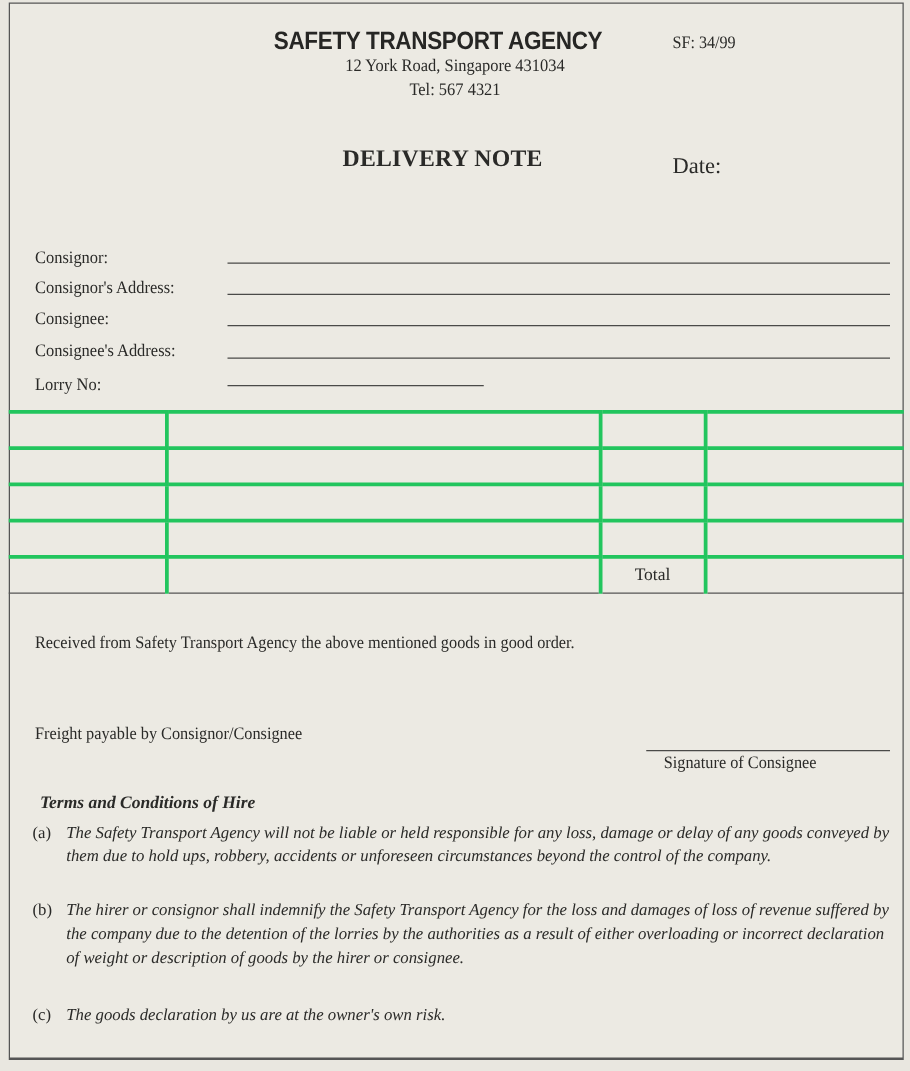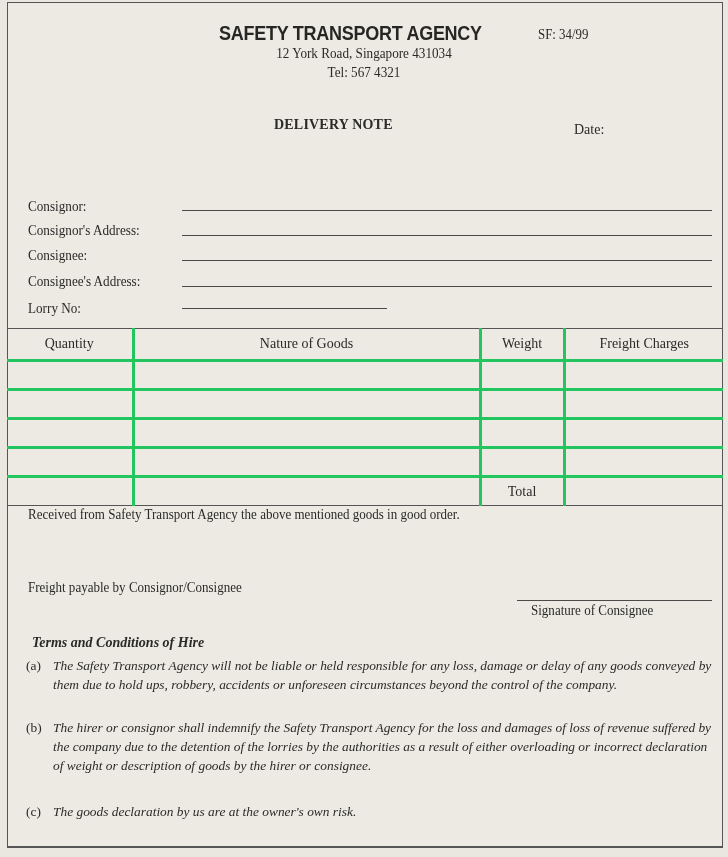--- a/index.html
+++ b/index.html
@@ -28,22 +28,22 @@
     font-weight: bold;
     font-size: 20px;
     letter-spacing: -0.3px;
     transform: scaleX(0.9);
     transform-origin: left center;
     color: #262624;
   }
   .sf-number { left: 538px; top: 27px; font-size: 14px; transform: scaleX(0.92); transform-origin: left center; }
   .address { left: 0; width: 728px; text-align: center; top: 46px; font-size: 14px; transform: scaleX(0.94); }
   .tel { left: 0; width: 728px; text-align: center; top: 65px; font-size: 14px; transform: scaleX(0.94); }
-  .delivery-title { left: 274px; top: 117px; font-size: 14px; font-weight: bold; letter-spacing: 0.2px; }
-  .date-label { left: 538px; top: 122px; font-size: 14px; margin-left: 36px; }
+  .delivery-title { left: 274px; top: 117px; font-size: 19px; font-weight: bold; letter-spacing: 0.2px; }
+  .date-label { left: 538px; top: 122px; font-size: 18px; }
 
   .field-label { left: 28px; font-size: 14px; transform: scaleX(0.94); transform-origin: left center; }
   .field-line { height: 0; border-top: 1px solid #4a4a48; }
 
   table.goods {
     position: absolute;
     left: 7px; top: 328px;
     width: 716px;
     border-collapse: collapse;
     font-size: 14px;
@@ -104,26 +104,20 @@
 <div class="abs field-line" style="left:182px; top:308px; width:205px;"></div>
 
 <table class="goods">
   <colgroup>
     <col style="width:126px">
     <col style="width:347px">
     <col style="width:84px">
     <col style="width:159px">
   </colgroup>
   <tbody>
-      <tr>
-    <th>Quantity</th>
-    <th>Nature of Goods</th>
-    <th>Weight</th>
-    <th>Freight Charges</th>
-  </tr>
   <tr>
     <td></td>
     <td></td>
     <td></td>
     <td></td>
   </tr>
   <tr>
     <td></td>
     <td></td>
     <td></td>

